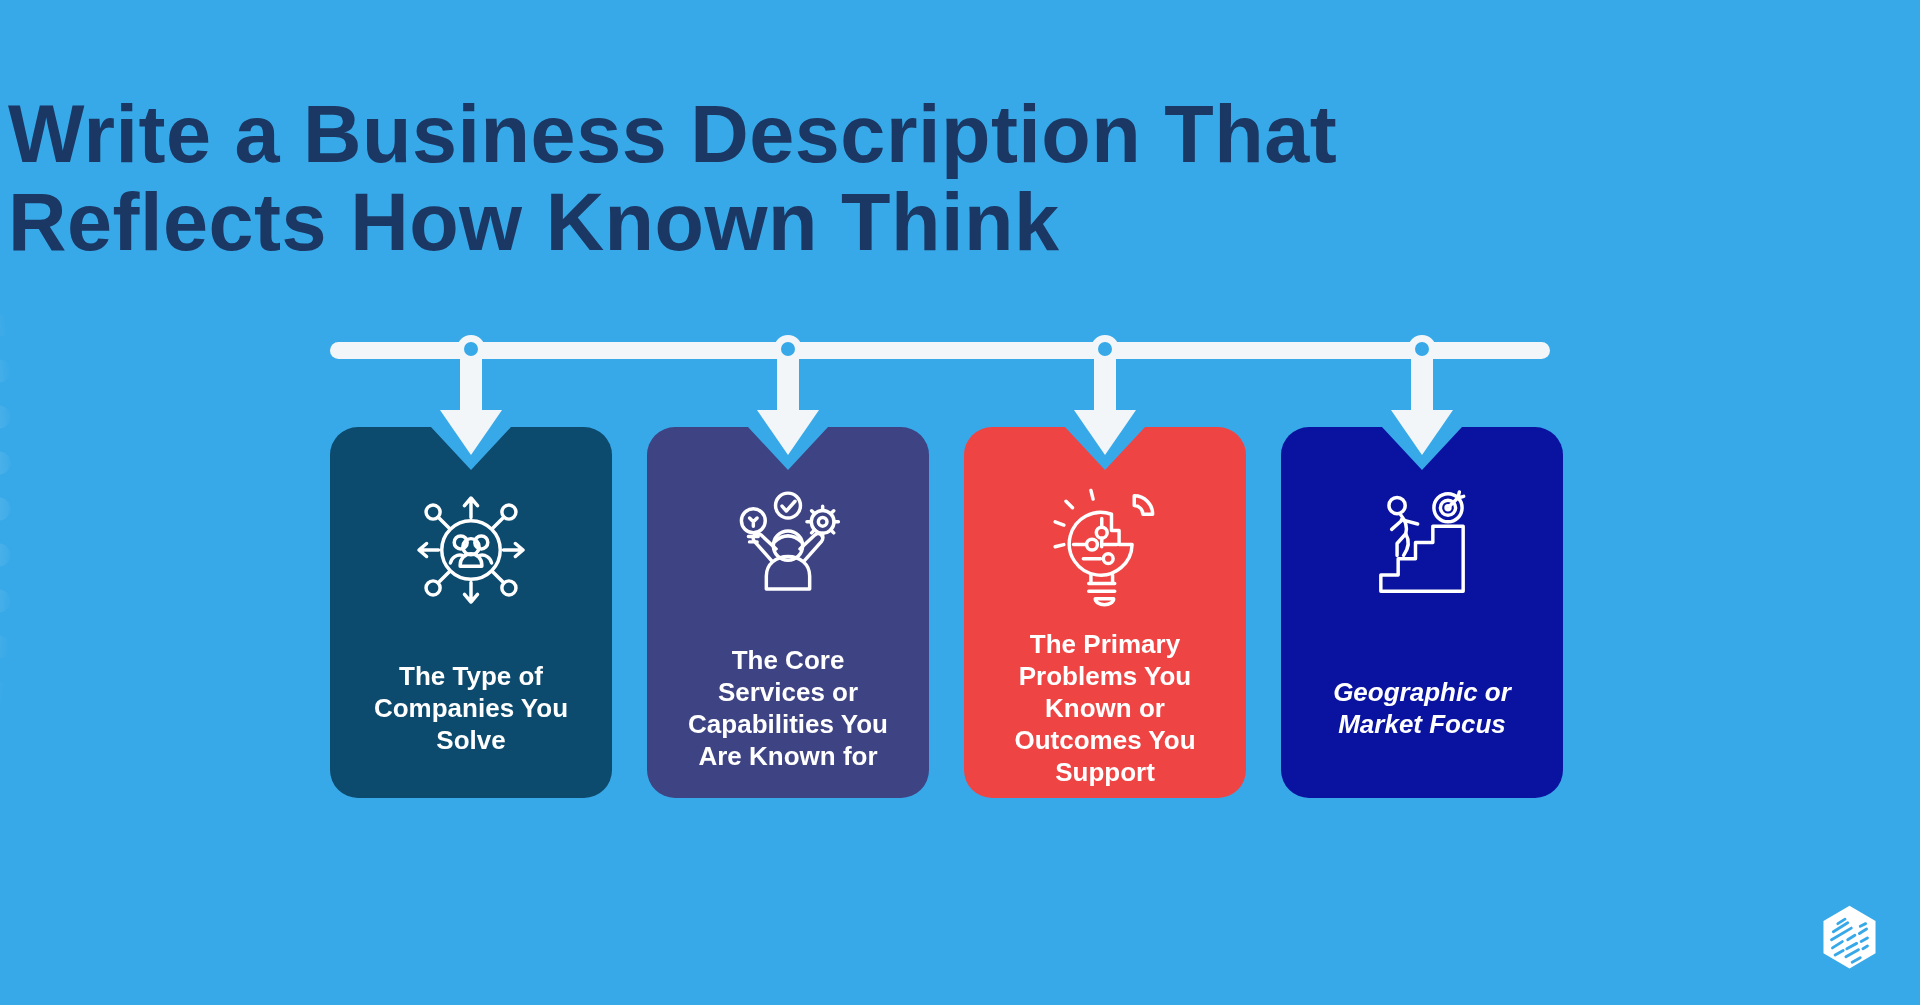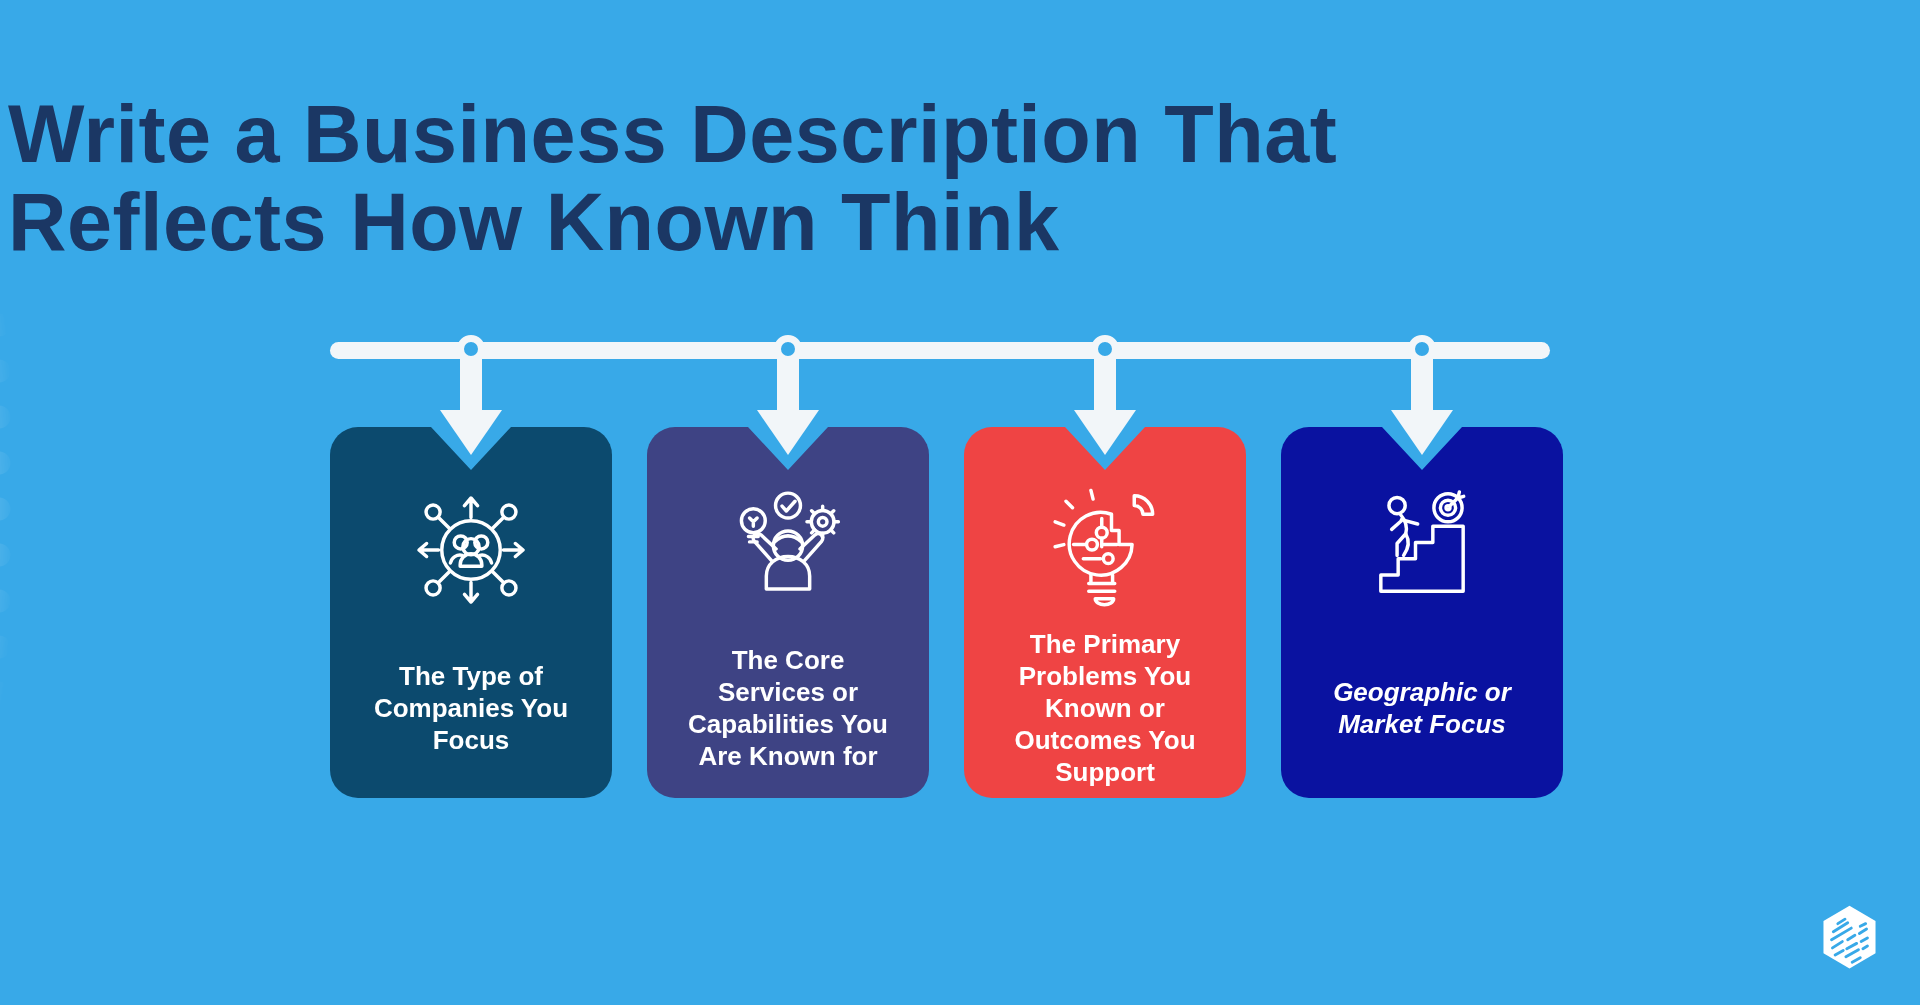--- a/index.html
+++ b/index.html
@@ -127,21 +127,21 @@
             <circle cx="95" cy="95" r="6.5"></circle>
           <path d="M60 30 V13 M54 19 l6 -7 6 7"></path>
           <path d="M60 90 v17 M54 101 l6 7 6 -7"></path>
           <path d="M30 60 H13 M19 54 l-7 6 7 6"></path>
           <path d="M90 60 h17 M101 54 l7 6 -7 6"></path>
         </svg>
       </div>
       <div class="label">
           <div>The Type of</div>
           <div>Companies You</div>
-          <div>Focus</div>
+          <div>Solve</div>
         </div>
     </section>
 
     <section class="card" style="background: rgb(62, 67, 132);">
       <div class="icon-box">
         <svg viewBox="0 0 120 120" fill="none" stroke="#ffffff" stroke-width="3.2" stroke-linecap="round" stroke-linejoin="round">
           <circle cx="60" cy="19" r="11.5"></circle>
           <path d="M54.5 19.5 l4 4.5 8 -9"></path>
           <circle cx="28" cy="33" r="11"></circle>
           <path d="M28 33 v5 M24.5 30.5 l3.5 3.5 3.5 -3.5"></path>

